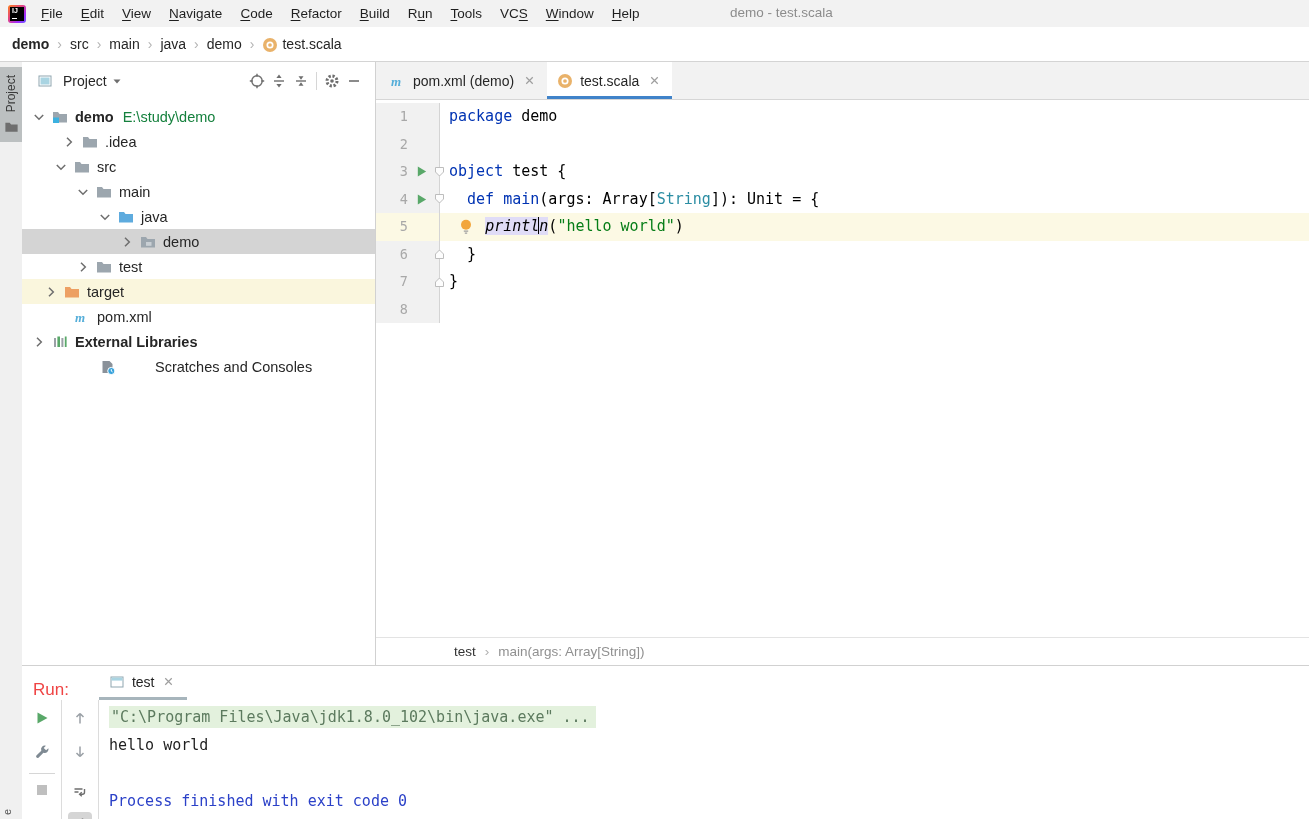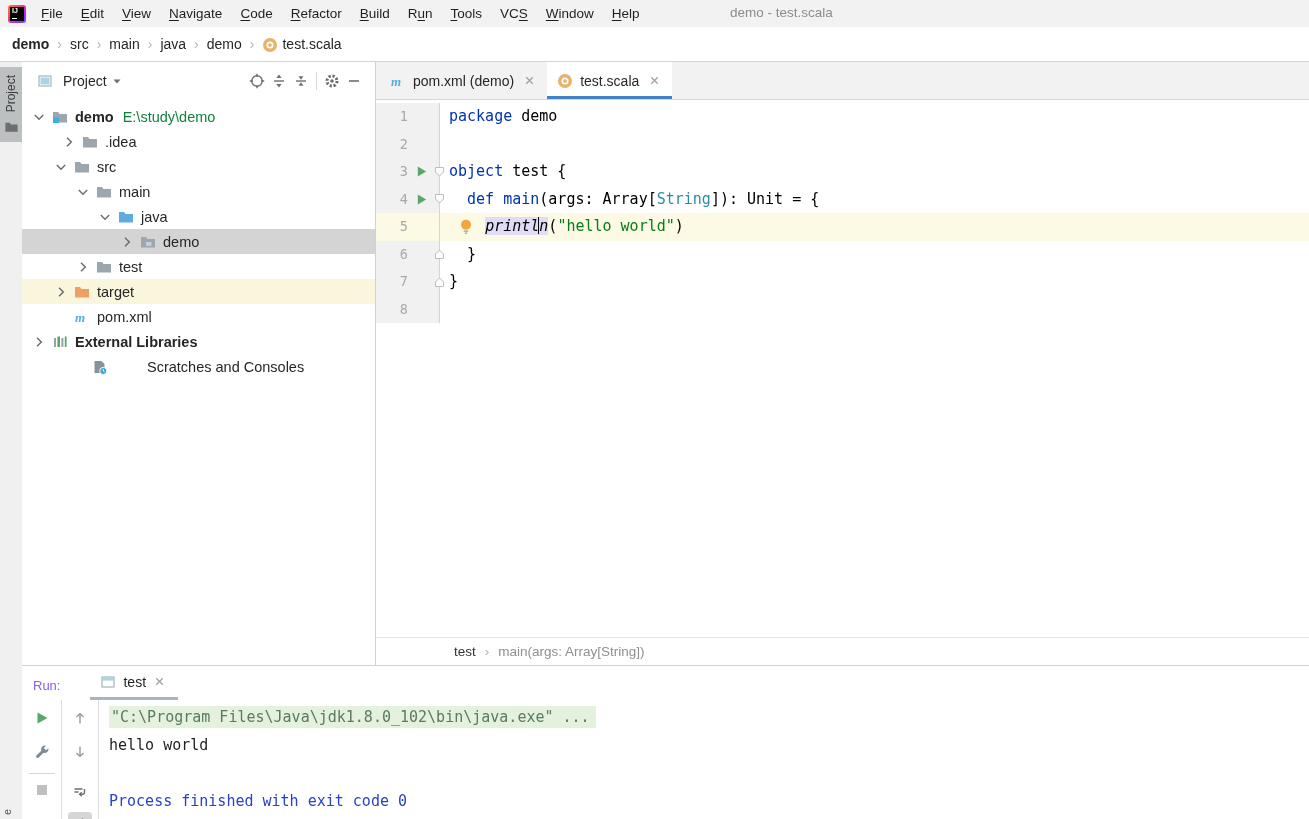--- a/index.html
+++ b/index.html
@@ -90,21 +90,21 @@
 
   .editor-crumb { height:28px; border-top:1px solid #e3e3e3; display:flex; align-items:center;
                   padding-left:78px; font-size:13.5px; flex:none; }
   .ec-item { color:#333; }
   .ec-item.dim { color:#909090; }
   .ec-sep { color:#b0b0b0; margin:0 9px; }
 
   
   .runpanel { height:154px; border-top:1px solid #d1d1d1; display:flex; flex-direction:column; background:#fff; }
   .run-header { height:34px; display:flex; align-items:flex-end; padding-left:11px; flex:none; }
-  .run-label { font-size:13px; color:#8b5cf6; margin-bottom:7px; }
+  .run-label { font-size:17px; color:#ef4444; margin-bottom:0; }
   .run-tab { margin-left:30px; height:100%; display:flex; align-items:center; gap:7px;
              padding:0 12px 0 10px; font-size:14px; border-bottom:3px solid #a7b5bc; }
   .run-body { flex:1; display:flex; min-height:0; }
   .rtb { flex:none; border-right:1px solid #dcdcdc; display:flex; flex-direction:column; align-items:center; overflow:hidden; }
   .rtb1 { width:40px; }
   .rtb2 { width:37px; }
   .rtb .rbtn { width:24px; height:24px; display:flex; align-items:center; justify-content:center; flex:none; }
   .rtb hr { width:26px; border:none; border-top:1px solid #d6d6d6; margin:9px 0 4px 0; }
   .rbtn.pressed { background:#d5d5d5; border-radius:4px; }
   .console { flex:1; font-family:"DejaVu Sans Mono", monospace; font-size:15px;
@@ -321,21 +321,21 @@
                   <path d="M6 3.8L10.3 8 6 12.2" stroke="#6e6e6e" stroke-width="1.5" fill="none"></path>
                 </svg>
               </span>
               <span class="t-icon">
                 <svg width="16" height="16" viewBox="0 0 16 16">
                   <path d="M1 13.5V3h5l1.5 2H15v8.5z" fill="#9ca6ae"></path>
                 </svg>
               </span>
               <span class="t-label">test</span>
             </div>
-            <div class="trow highlighted" style="padding-left: 30px;">
+            <div class="trow highlighted" style="padding-left: 20px;">
               <span class="t-chev">
                 <svg width="16" height="16" viewBox="0 0 16 16">
                   <path d="M6 3.8L10.3 8 6 12.2" stroke="#6e6e6e" stroke-width="1.5" fill="none"></path>
                 </svg>
               </span>
               <span class="t-icon">
                 <svg width="16" height="16" viewBox="0 0 16 16">
                   <path d="M1 13.5V3h5l1.5 2H15v8.5z" fill="#eda063"></path>
                 </svg>
               </span>
@@ -359,21 +359,21 @@
               <span class="t-icon">
                 <svg width="16" height="16" viewBox="0 0 16 16">
                   <rect x="2" y="4" width="2" height="9" fill="#9aa0a6"></rect>
                   <rect x="5.4" y="2.5" width="2.6" height="10.5" fill="#59a869"></rect>
                   <rect x="9.4" y="4" width="2" height="9" fill="#9aa0a6"></rect>
                   <rect x="12.8" y="2.5" width="1.8" height="10.5" fill="#59a869"></rect>
                 </svg>
               </span>
               <span class="t-label">External Libraries</span>
             </div>
-            <div class="trow" style="padding-left: 16px; gap: 32px;">
+            <div class="trow" style="padding-left: 24px; gap: 32px;">
               <span class="t-chev"></span>
               <span class="t-icon">
                 <svg width="16" height="16" viewBox="0 0 16 16">
                   <path d="M2.5 2h7l3 3v9h-10z" fill="#8a9199"></path>
                   <circle cx="11.3" cy="12" r="3.6" fill="#38a3dc" stroke="#fff" stroke-width="1"></circle>
                   <path d="M11.3 10.2v1.9l1.3.8" stroke="#fff" stroke-width="1" fill="none"></path>
                 </svg>
               </span>
               <span class="t-label">Scratches and Consoles</span>
             </div>

